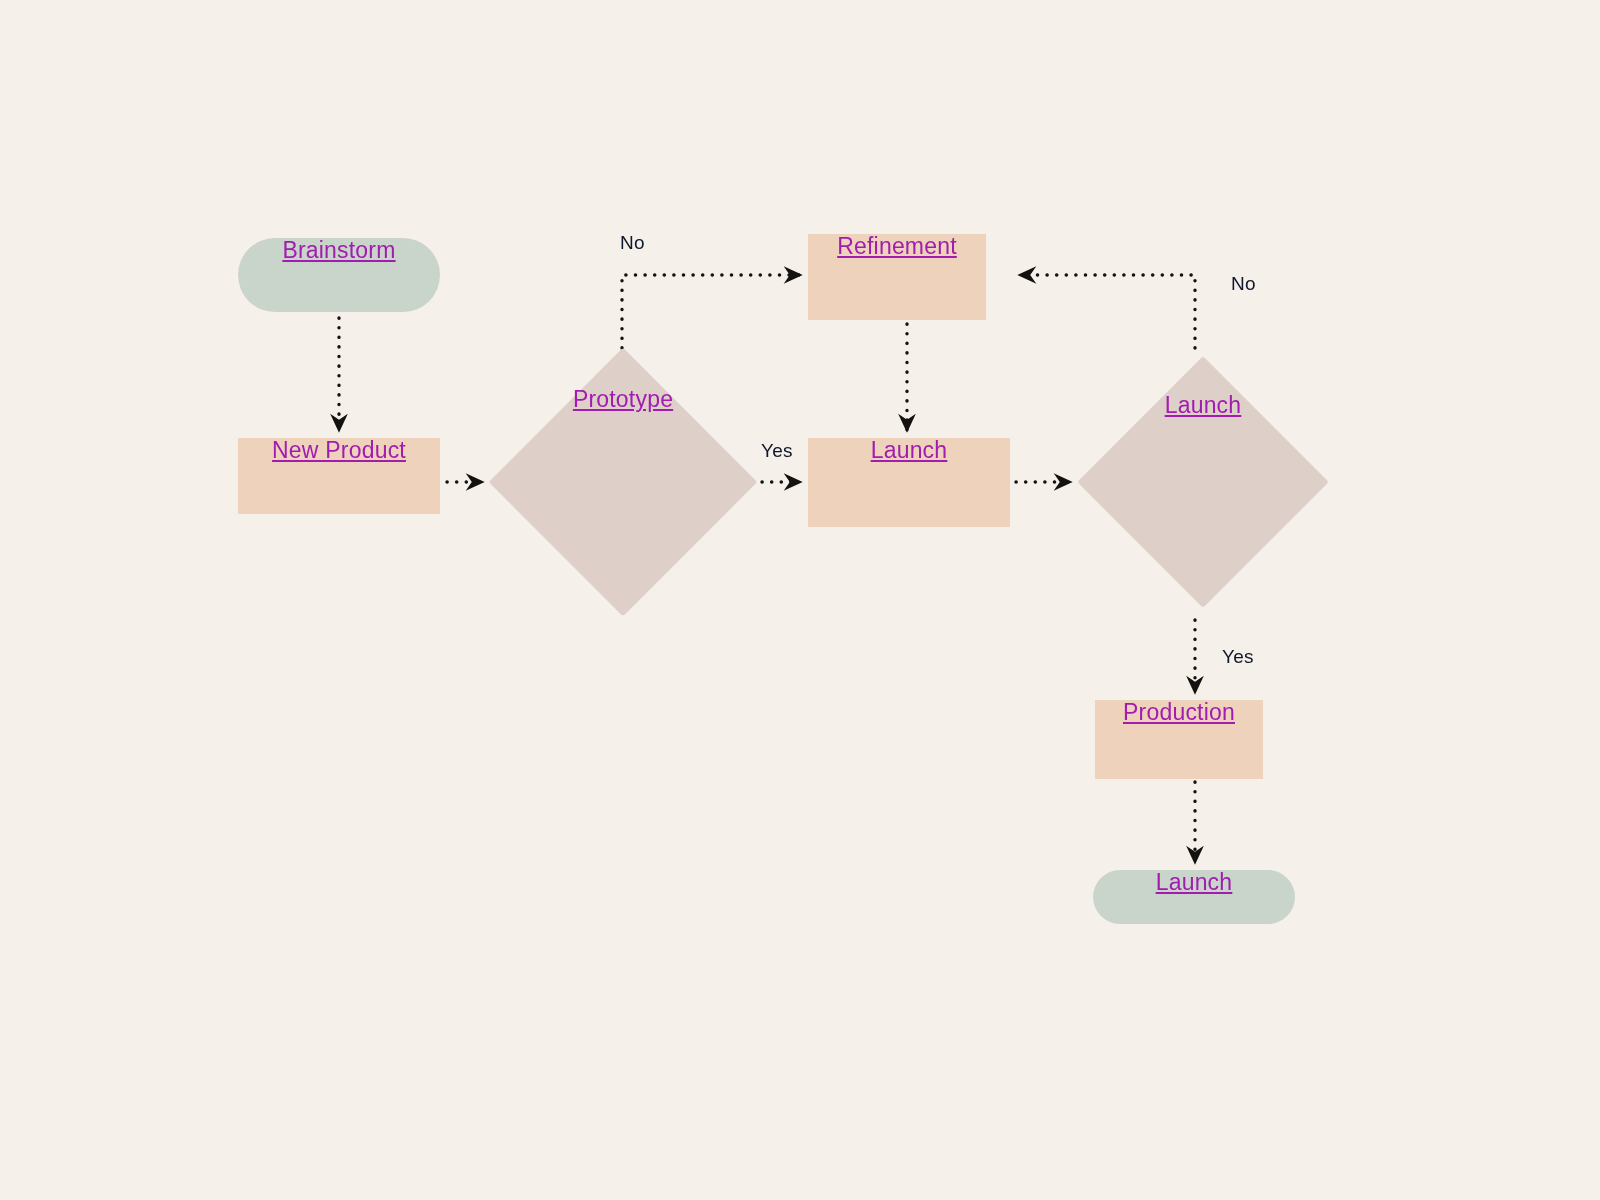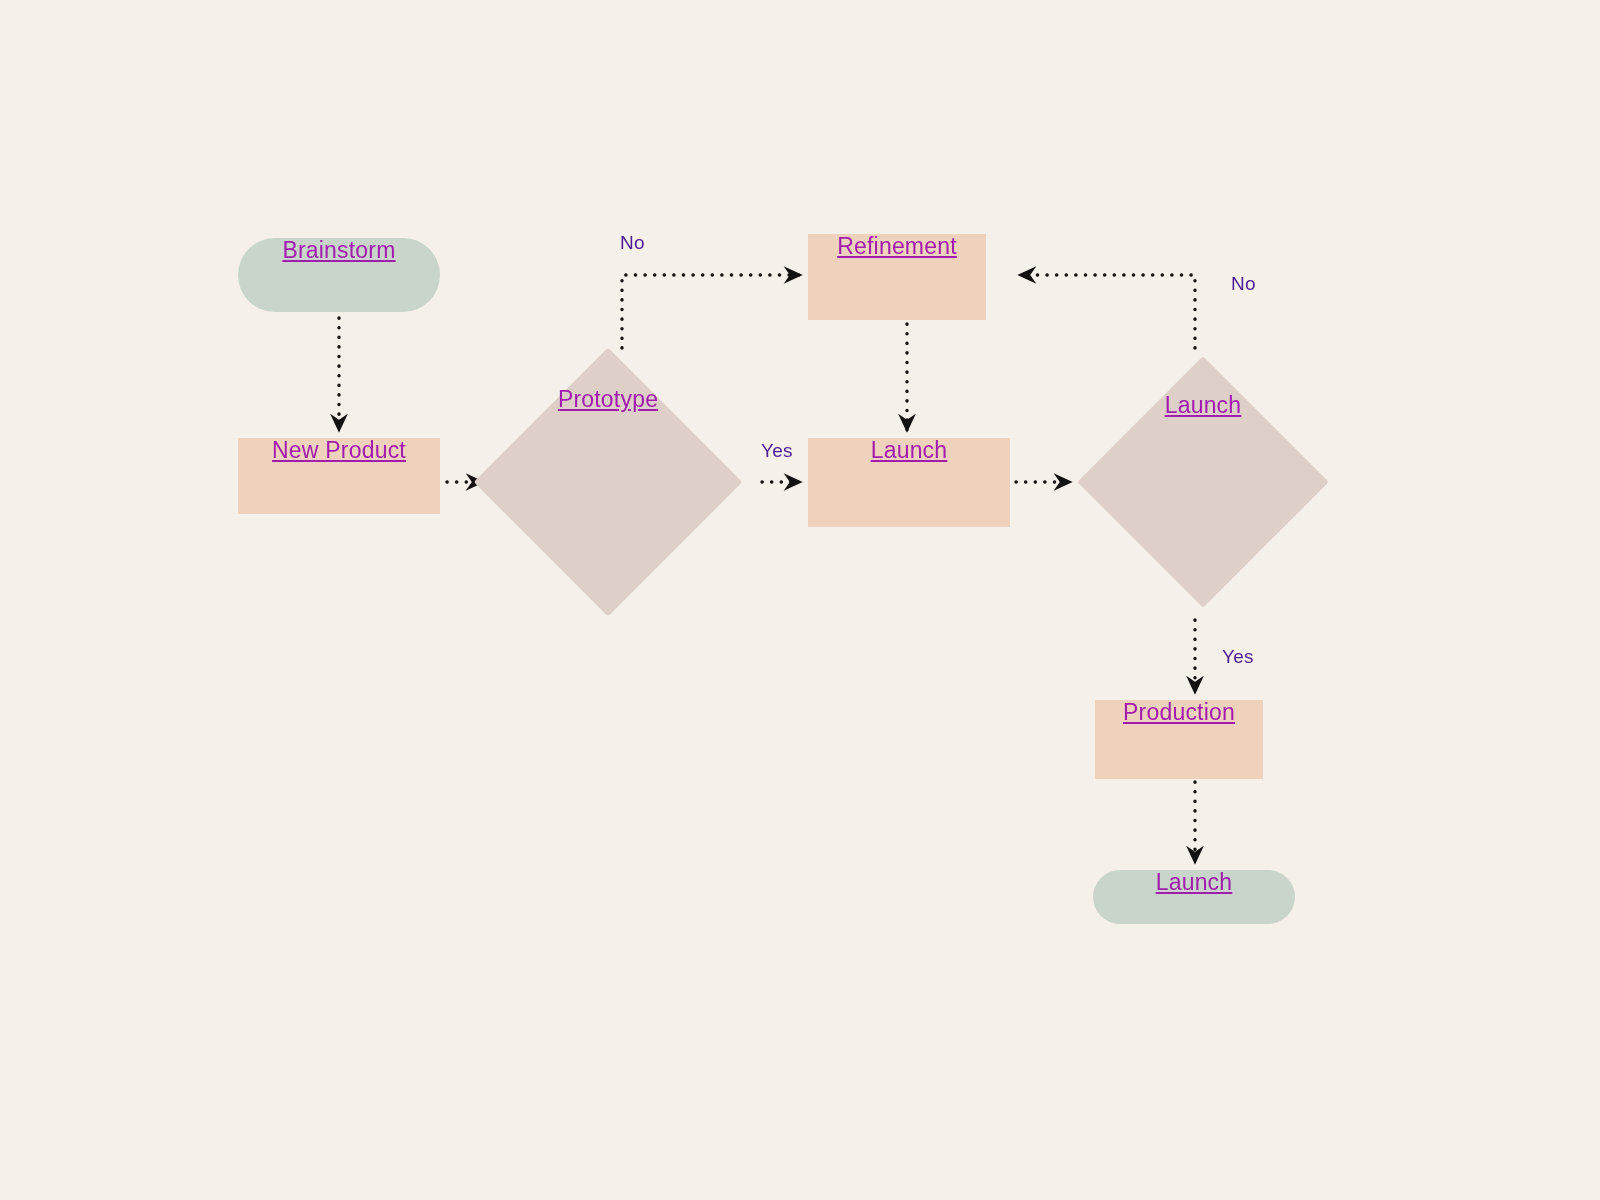--- a/index.html
+++ b/index.html
@@ -48,21 +48,21 @@
   #title-line2{
     font-size:52px;font-weight:700;letter-spacing:2.5px;
     color:#2b2b29;line-height:1.08;margin-top:6px;
   }
   #title-rule{
     margin-top:26px;width:388px;height:2px;background:#3a3a36;
   }
 
   .edge-label{
     position:absolute;
-    font-size:19px;color:#4c1d95;
+    font-size:19px;color:#0f172a;
     font-weight:400;letter-spacing:.3px;
     white-space:nowrap;
   }
 </style>
 </head>
 <body style="background: rgb(245, 240, 234);">
 
 <div id="canvas">
 
   <svg class="edges" viewBox="0 0 1600 1200" xmlns="http://www.w3.org/2000/svg">
@@ -93,21 +93,21 @@
     </g>
   </svg>
 
   <div id="nodes-layer">
       <div class="node shape-pill" style="left: 238px; top: 238px; width: 202px; height: 74px; font-size: 23px; background: rgb(201, 212, 202);">
         <span class="node-label">Brainstorm</span>
       </div>
       <div class="node shape-rect" style="left: 238px; top: 438px; width: 202px; height: 76px; font-size: 23px; background: rgb(238, 210, 188);">
         <span class="node-label">New Product</span>
       </div>
-      <div class="node shape-diamond" style="left: 513px; top: 387px; width: 190px; height: 190px; font-size: 23px;">
+      <div class="node shape-diamond" style="left: 528px; top: 387px; width: 190px; height: 190px; font-size: 23px;">
         <div class="diamond-bg" style="background: rgb(222, 207, 200);"></div>
         <span class="node-label">Prototype</span>
       </div>
       <div class="node shape-rect" style="left: 808px; top: 234px; width: 178px; height: 86px; font-size: 23px; background: rgb(238, 210, 188);">
         <span class="node-label">Refinement</span>
       </div>
       <div class="node shape-rect" style="left: 808px; top: 438px; width: 202px; height: 89px; font-size: 23px; background: rgb(238, 210, 188);">
         <span class="node-label">Launch</span>
       </div>
       <div class="node shape-diamond" style="left: 1114px; top: 393px; width: 178px; height: 178px; font-size: 23px;">

